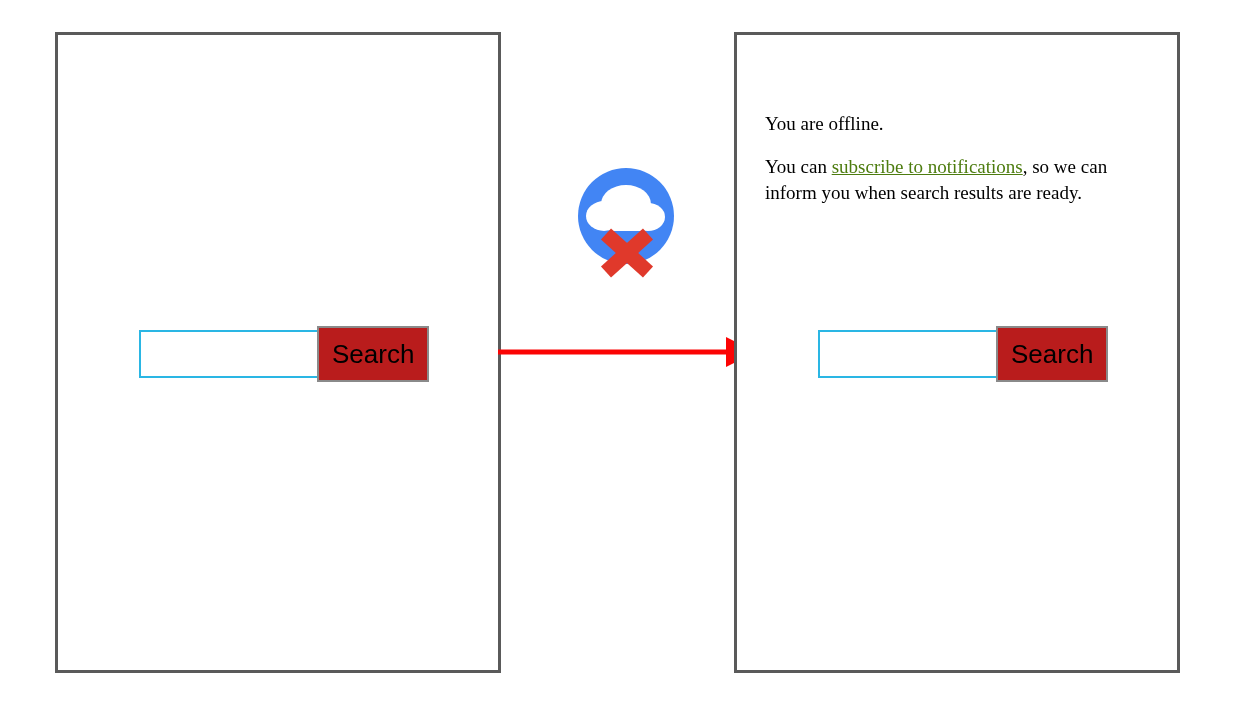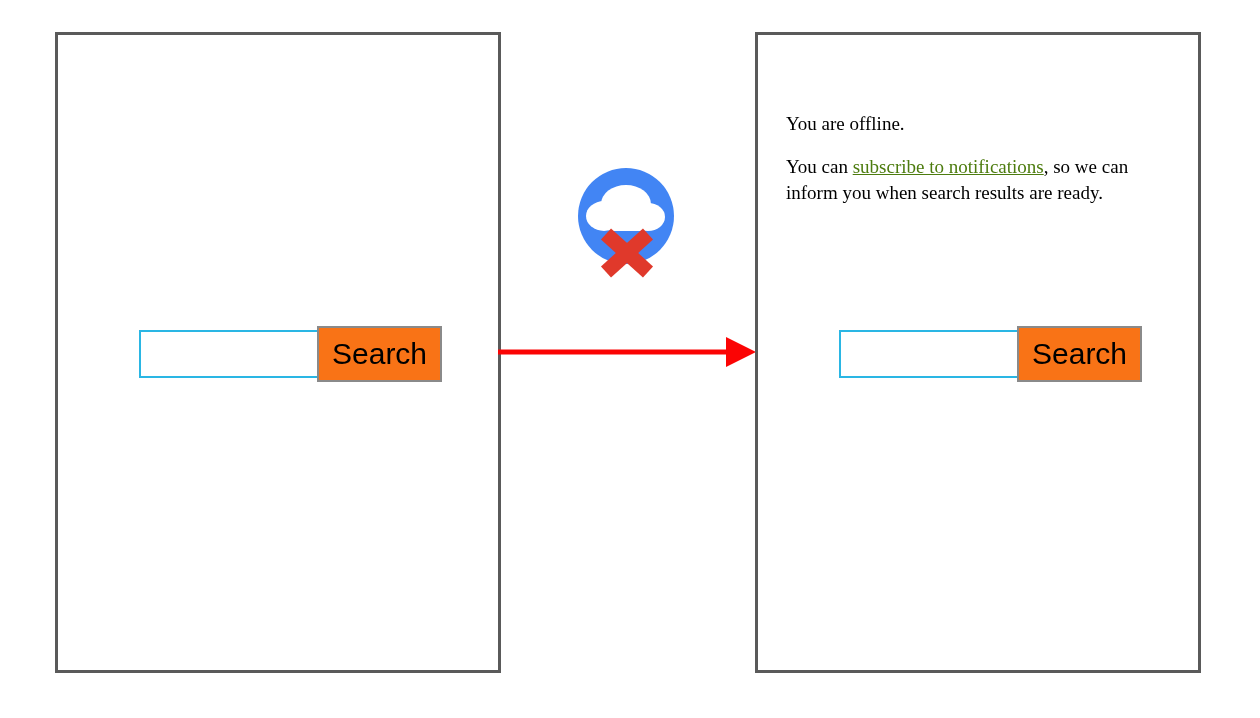--- a/index.html
+++ b/index.html
@@ -28,21 +28,21 @@
     border: 3px solid #5a5a5a;
     box-sizing: border-box;
   }
   #panel-before {
     left: 55px;
     top: 32px;
     width: 446px;
     height: 641px;
   }
   #panel-after {
-    left: 755px;
+    left: 734px;
     top: 32px;
     width: 446px;
     height: 641px;
   }
 
   
   .search-widget {
     position: absolute;
     left: 81px;
     top: 291px;
@@ -63,25 +63,25 @@
     color: #111111;
     padding: 0 6px;
     border-radius: 0;
     -webkit-appearance: none;
     appearance: none;
   }
   .search-button {
     height: 56px;
     box-sizing: border-box;
     padding: 0 13px;
-    background: #f97316;
+    background: #b91c1c;
     border: 2px solid #8a8a8a;
     color: #000000;
     font-family: "Liberation Sans", sans-serif;
-    font-size: 30px;
+    font-size: 26px;
     line-height: 1;
     cursor: pointer;
     border-radius: 0;
     -webkit-appearance: none;
     appearance: none;
   }
 
   
   .offline-message {
     position: absolute;

